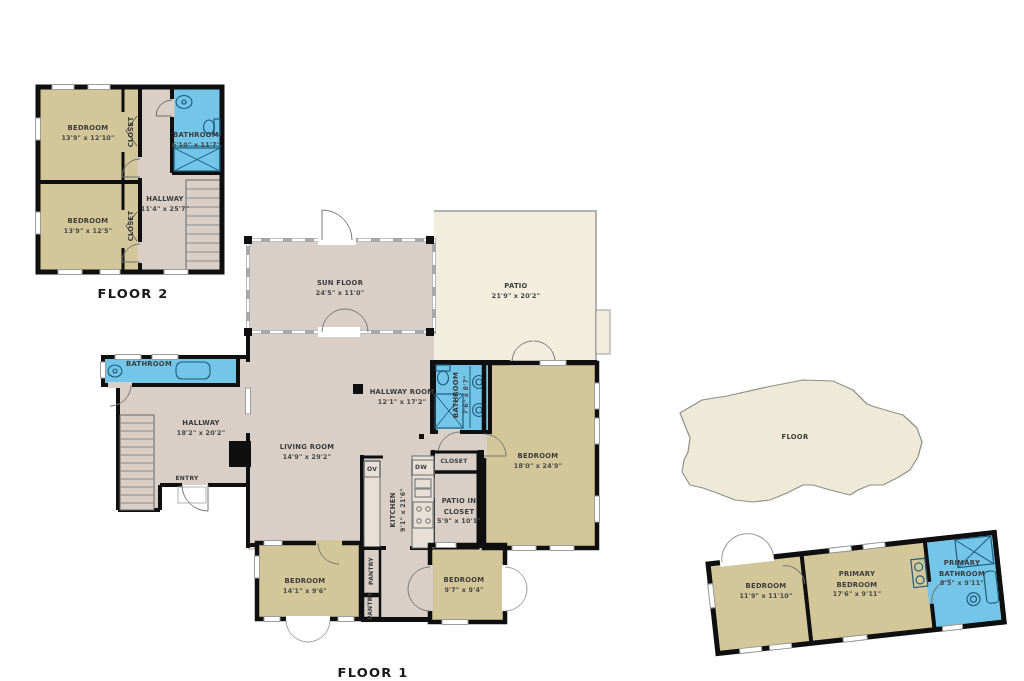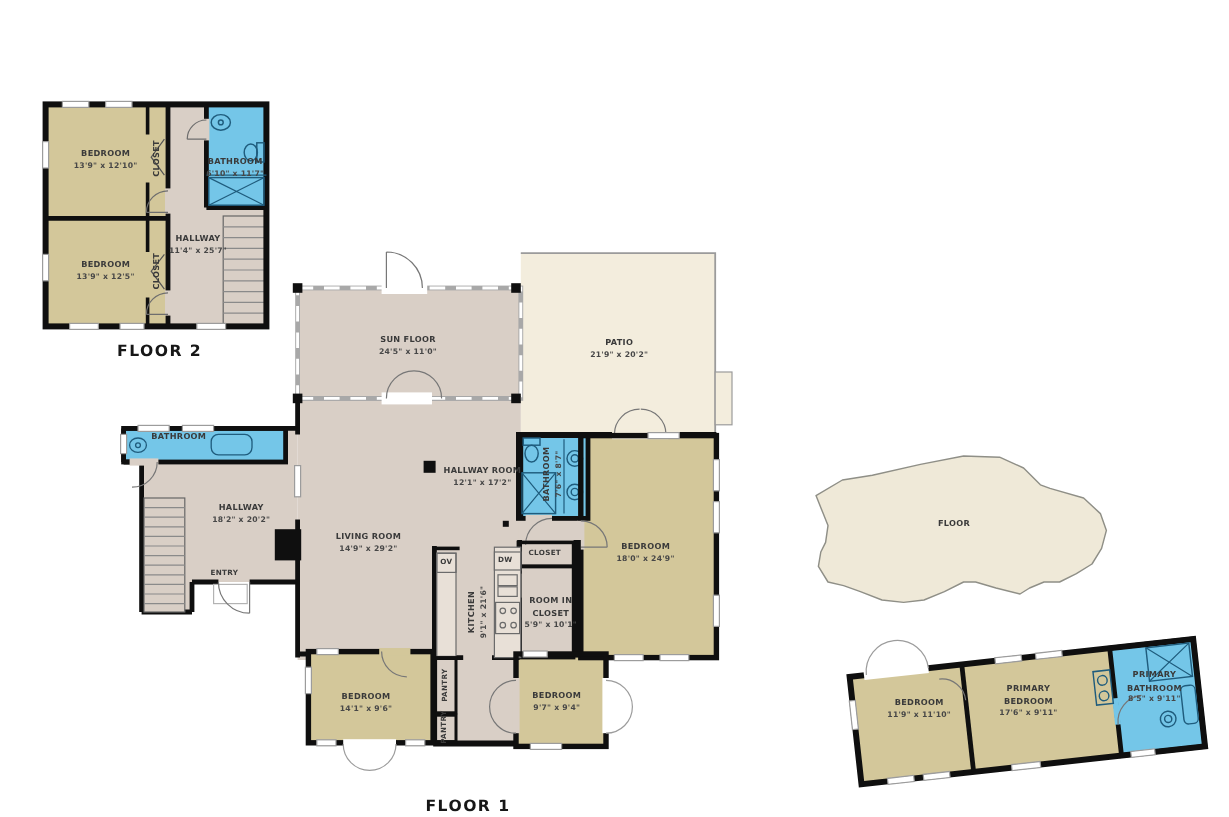--- a/index.html
+++ b/index.html
@@ -321,39 +321,39 @@
 <div class="lbl tiny" style="left:372px;top:469px">
   <span class="nm">OV</span>
 </div>
 <div class="lbl tiny" style="left:421px;top:467px">
   <span class="nm">DW</span>
 </div>
 <div class="lbl tiny" style="left:454px;top:461px">
   <span class="nm">CLOSET</span>
 </div>
 <div class="lbl" style="left:459px;top:511px">
-  <span class="nm">ROOM IN</span>
+  <span class="nm">PATIO IN</span>
   <span class="nm">CLOSET</span>
   <span class="dm">5'9" x 10'1"</span>
 </div>
 <div class="lbl" style="left:305px;top:586px">
   <span class="nm">BEDROOM</span>
   <span class="dm">14'1" x 9'6"</span>
 </div>
 <div class="lbl rot tiny" style="left:371px;top:571px">
   <span class="nm">PANTRY</span>
 </div>
 <div class="lbl rot tiny" style="left:370px;top:606px">
   <span class="nm">PANTRY</span>
 </div>
 <div class="lbl" style="left:464px;top:585px">
   <span class="nm">BEDROOM</span>
   <span class="dm">9'7" x 9'4"</span>
 </div>
-<div class="title" style="left:390px;top:672px">FLOOR 1</div>
+<div class="title" style="left:373px;top:672px">FLOOR 1</div>
 
 <div class="lbl" style="left:795px;top:437px">
   <span class="nm">FLOOR</span>
 </div>
 
 <div class="lbl" style="left:766px;top:591px">
   <span class="nm">BEDROOM</span>
   <span class="dm">11'9" x 11'10"</span>
 </div>
 <div class="lbl" style="left:857px;top:584px">

